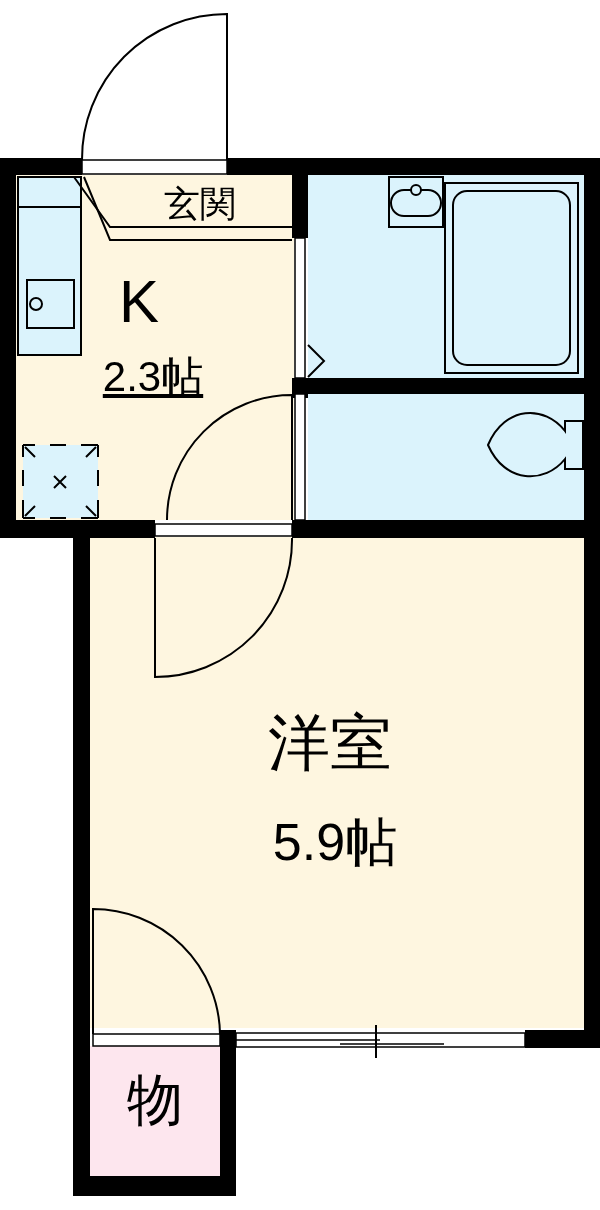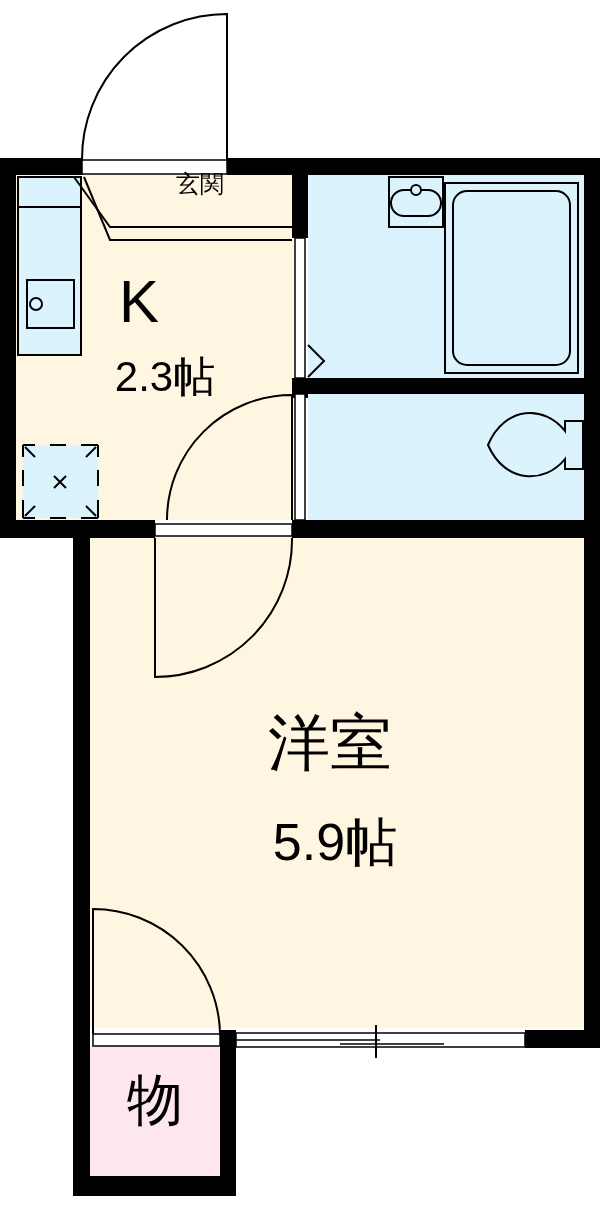--- a/index.html
+++ b/index.html
@@ -94,19 +94,19 @@
     </g>
 
     <g stroke="#000" fill="none">
       <rect x="236" y="1033" width="289" height="14" fill="#fff" stroke-width="1.5"></rect>
       <line x1="236" y1="1040" x2="380" y2="1040" stroke-width="1.5"></line>
       <line x1="340" y1="1044" x2="444" y2="1044" stroke-width="1.5"></line>
       <line x1="376" y1="1025" x2="376" y2="1058" stroke-width="2"></line>
     </g>
   </svg>
 
-  <div class="label" style="left:150px; top:172px; width:100px; font-size:24px;text-align:center;">玄関</div>
+  <div class="label" style="left:150px; top:186px; width:100px; font-size:36px;text-align:center;">玄関</div>
   <div class="label" style="left:104px; top:272px; width:70px; font-size:60px; font-family:'Liberation Sans',sans-serif;">K</div>
-  <div class="label" style="left:90px; top:356px; width:150px; font-size:42px; font-family:'Liberation Sans',sans-serif;">2.3帖</div>
+  <div class="label" style="left:78px; top:356px; width:150px; font-size:42px; font-family:'Liberation Sans',sans-serif;text-decoration:underline;">2.3帖</div>
   <div class="label" style="left:230px; top:712px; width:200px; font-size:62px;">洋室</div>
   <div class="label" style="left:225px; top:816px; width:220px; font-size:52px; font-family:'Liberation Sans',sans-serif;">5.9帖</div>
   <div class="label" style="left:110px; top:1072px; width:90px; font-size:56px;">物</div>
 </div>
 
 </body></html>

